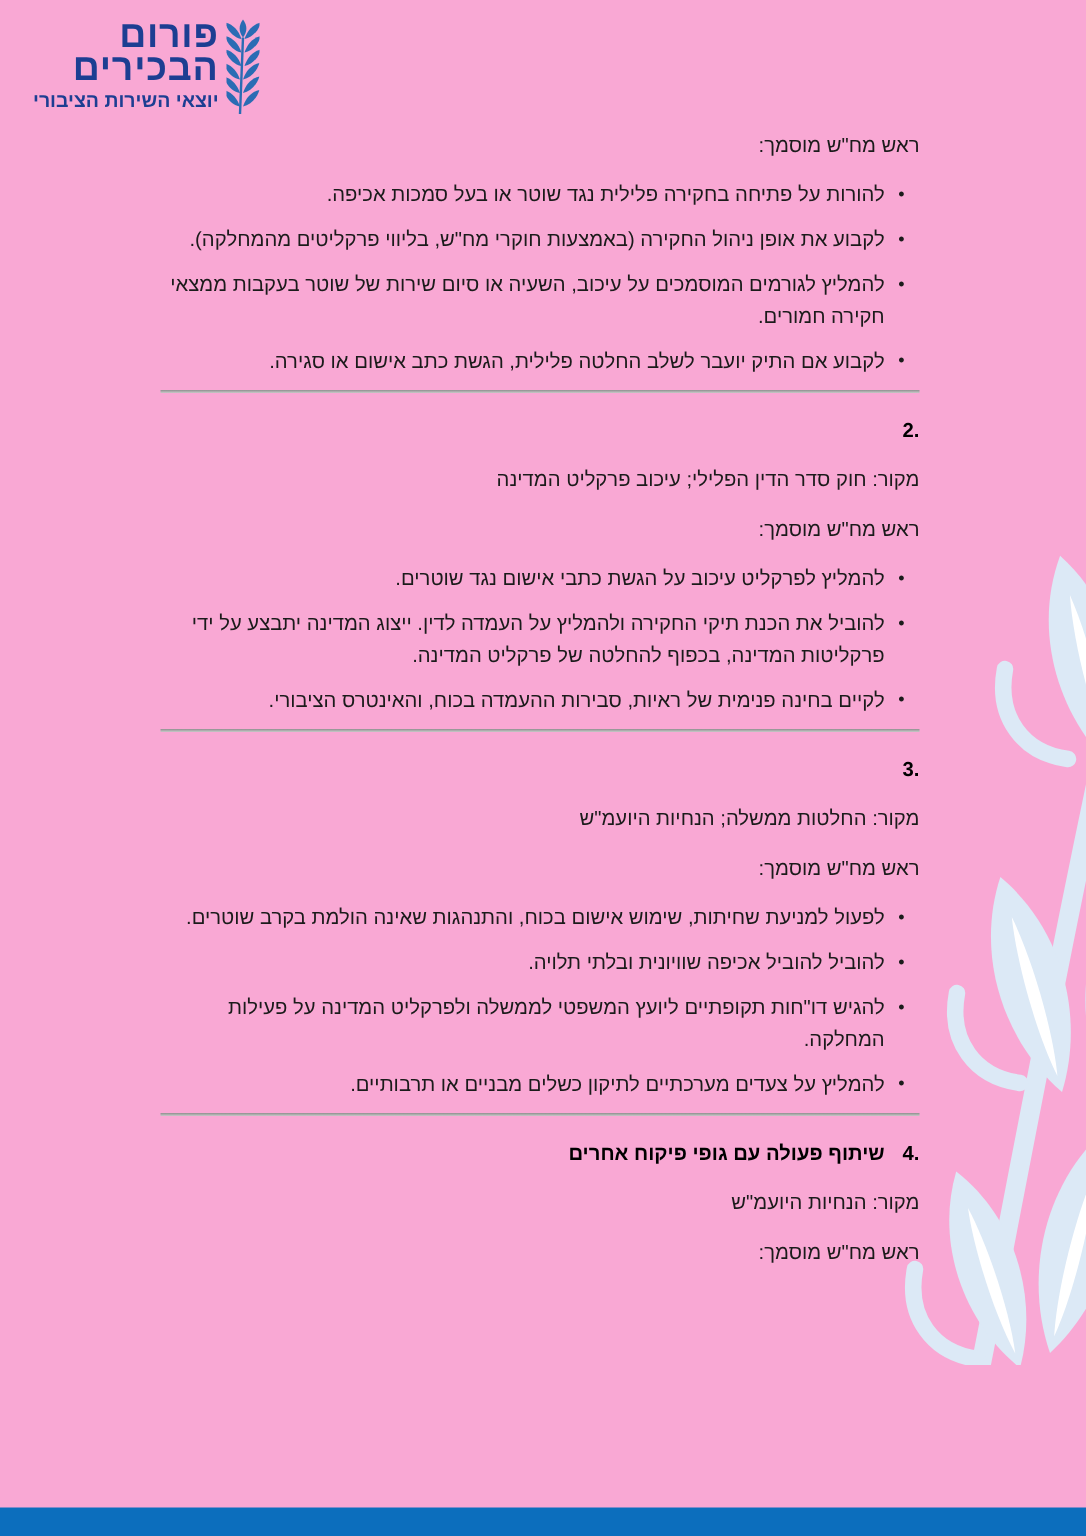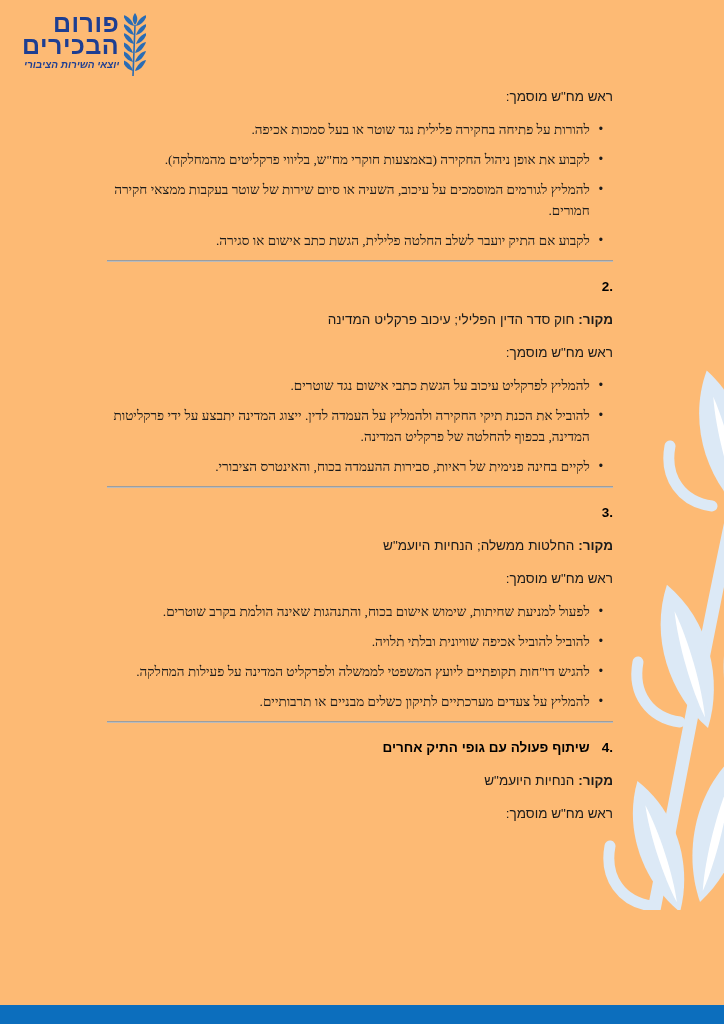--- a/index.html
+++ b/index.html
@@ -1,40 +1,40 @@
 <!DOCTYPE html>
 <html lang="he"><head>
 <meta charset="utf-8">
 <style>
   html,body{margin:0;padding:0;background:#e9e9e9;}
   .page{
-    position:relative;width:724px;height:1024px;margin:0 auto;background:#fdba74;
+    position:relative;width:724px;height:1024px;margin:0 auto;background:#f9a8d4;
     overflow:hidden;font-family:"Liberation Sans",sans-serif;direction:rtl;
   }
   
   .logo{position:absolute;top:12px;left:22px;display:flex;direction:ltr;align-items:flex-start;gap:5px;}
   .logo-text{text-align:right;color:#1d3e92;}
   .logo-line{font-size:25px;font-weight:900;line-height:22px;letter-spacing:.5px;}
-  .logo-tag{font-size:10px;font-weight:700;font-style:italic;margin-top:3px;white-space:nowrap;}
+  .logo-tag{font-size:13px;font-weight:700;margin-top:3px;white-space:nowrap;}
   .wheat{display:block;}
   
   .watermark{position:absolute;top:280px;right:-70px;width:200px;height:630px;pointer-events:none;}
   
   .content{
     position:absolute;top:86px;right:111px;width:506px;
     color:#1b1b1b;font-size:13.5px;line-height:21px;text-align:right;
   }
   .para{margin:0 0 12px;}
-  .src-label{font-weight:bold;}
+  .src-label{font-weight:normal;}
   .heading{display:flex;gap:12px;font-size:13.5px;font-weight:bold;margin:0 0 12px;color:#000;}
   .heading .num{direction:ltr;unicode-bidi:isolate;}
   .bullets{list-style:none;margin:0;padding:0 10px 0 0;}
   .bullets li{display:flex;gap:9px;margin:0 0 9px;}
   .marker{flex:0 0 auto;font-size:12px;line-height:21px;}
-  .btext{flex:1 1 auto;font-family:Liberation Serif, serif;}
+  .btext{flex:1 1 auto;}
   .sep{border:none;height:2px;margin:8px 0 14px;background:linear-gradient(#8f8f8f,#c9c9c9);}
   
   .footer-bar{position:absolute;left:0;right:0;bottom:0;height:19px;background:#0c6ebd;}
 </style>
 </head>
 <body>
 
 <div class="page">
 
   <svg class="watermark" viewBox="0 0 200 630" xmlns="http://www.w3.org/2000/svg" aria-hidden="true">
@@ -156,21 +156,21 @@
             <span class="marker">•</span>
             <span class="btext">להמליץ על צעדים מערכתיים לתיקון כשלים מבניים או תרבותיים.</span>
           </li>
       </ul>
       <hr class="sep">
     </section>
 
     <section>
       <h2 class="heading">
         <span class="num">4.</span>
-        <span>שיתוף פעולה עם גופי התיק אחרים</span>
+        <span>שיתוף פעולה עם גופי פיקוח אחרים</span>
       </h2>
       <p class="para"><span class="src-label">מקור:</span> <span>הנחיות היועמ"ש</span></p>
       <p class="para">ראש מח"ש מוסמך:</p>
     </section>
 
   </main>
 
   <footer class="footer-bar"></footer>
 </div>
 

